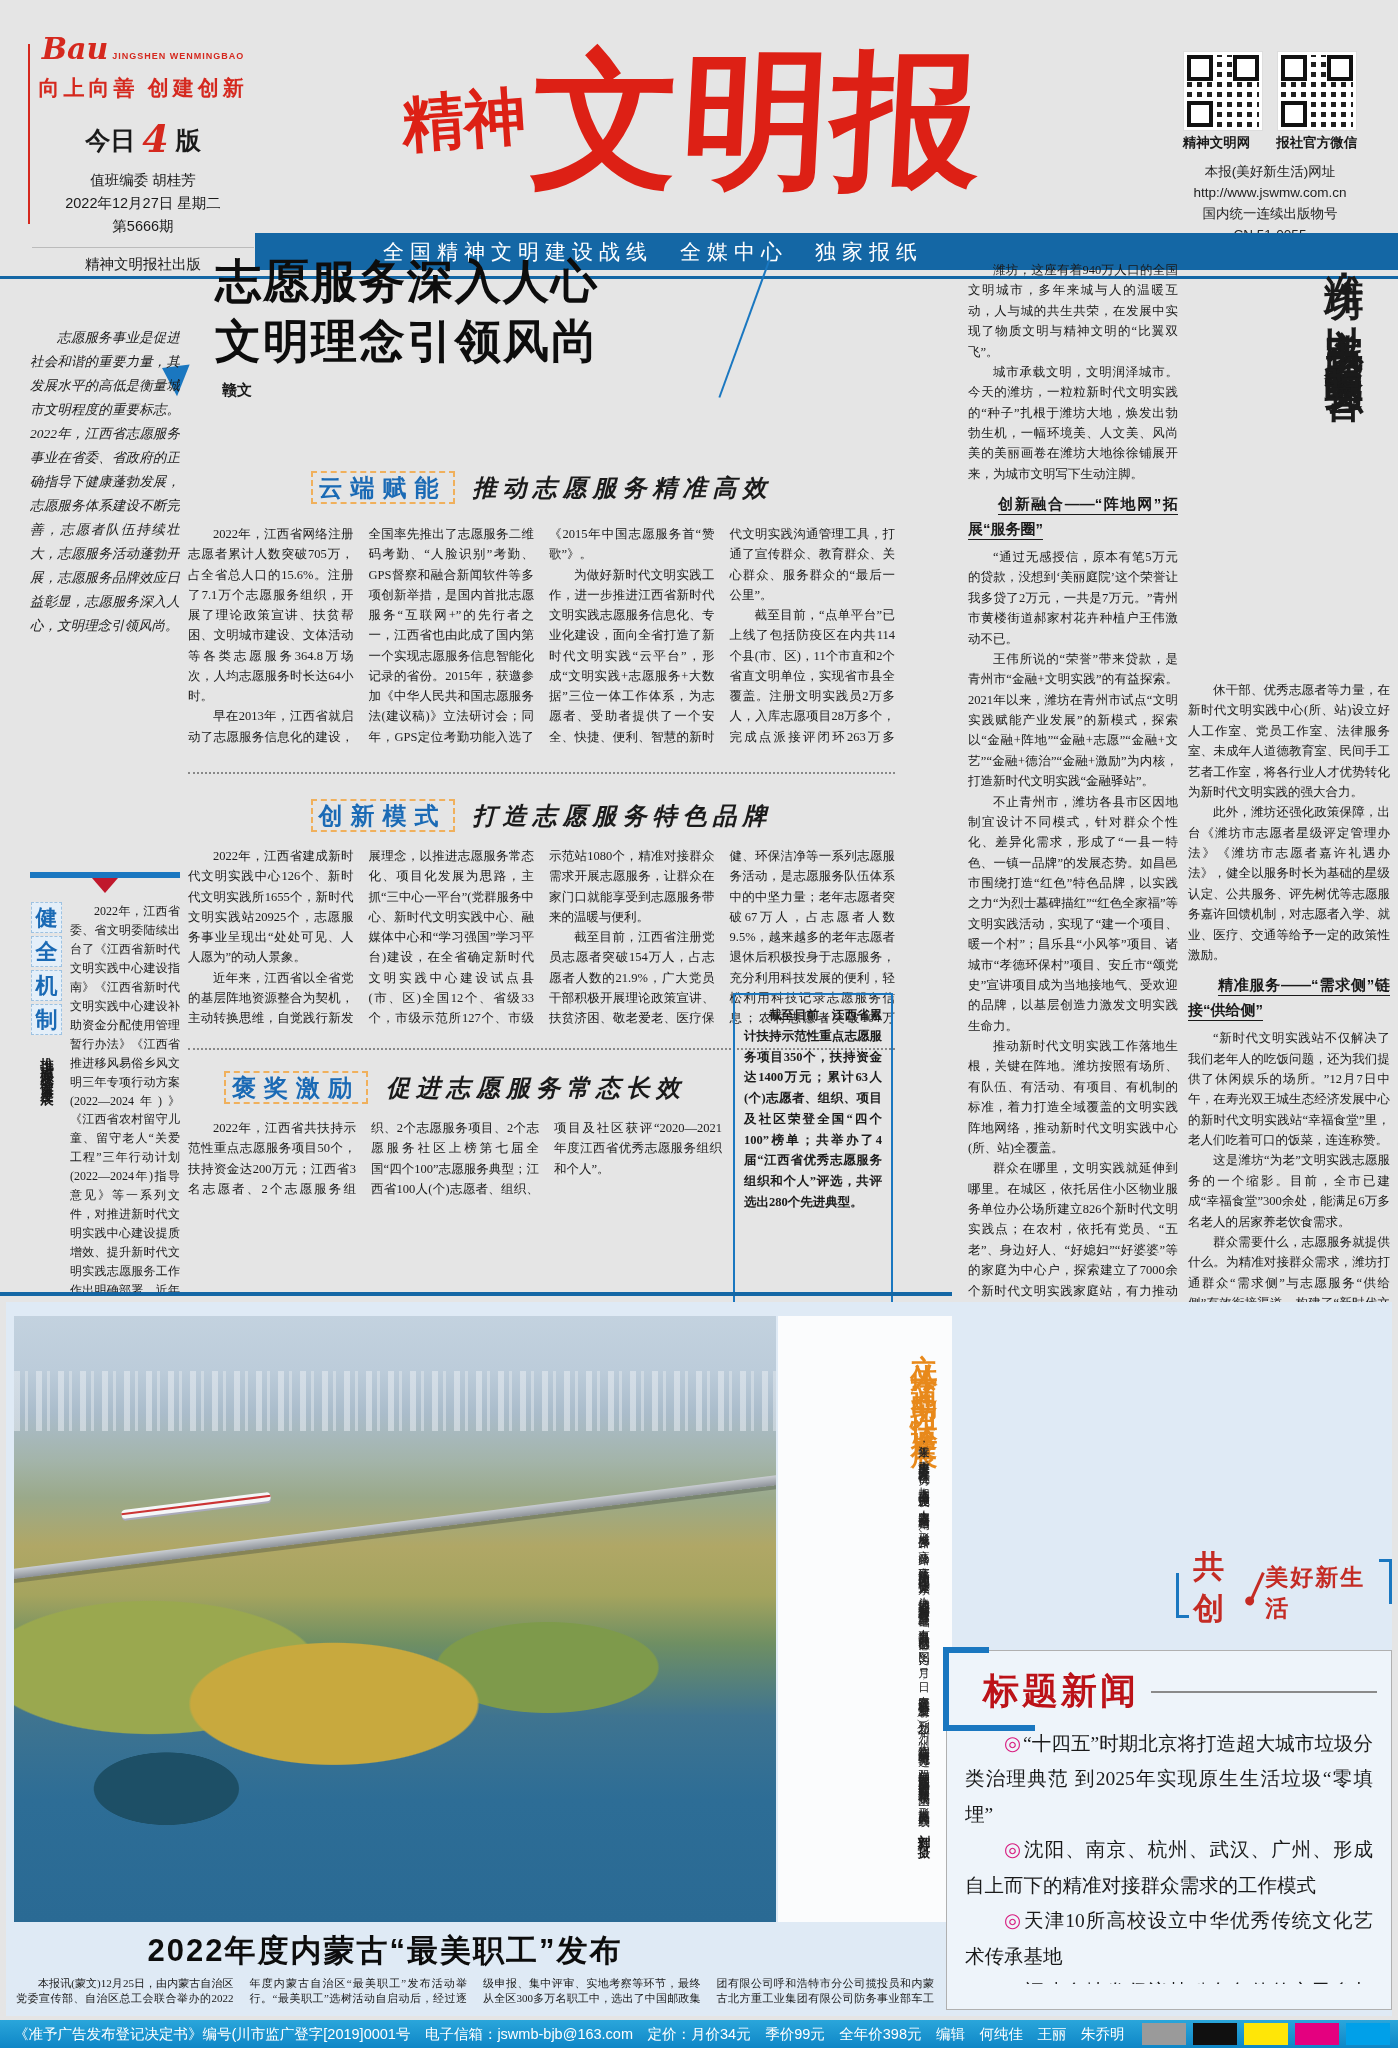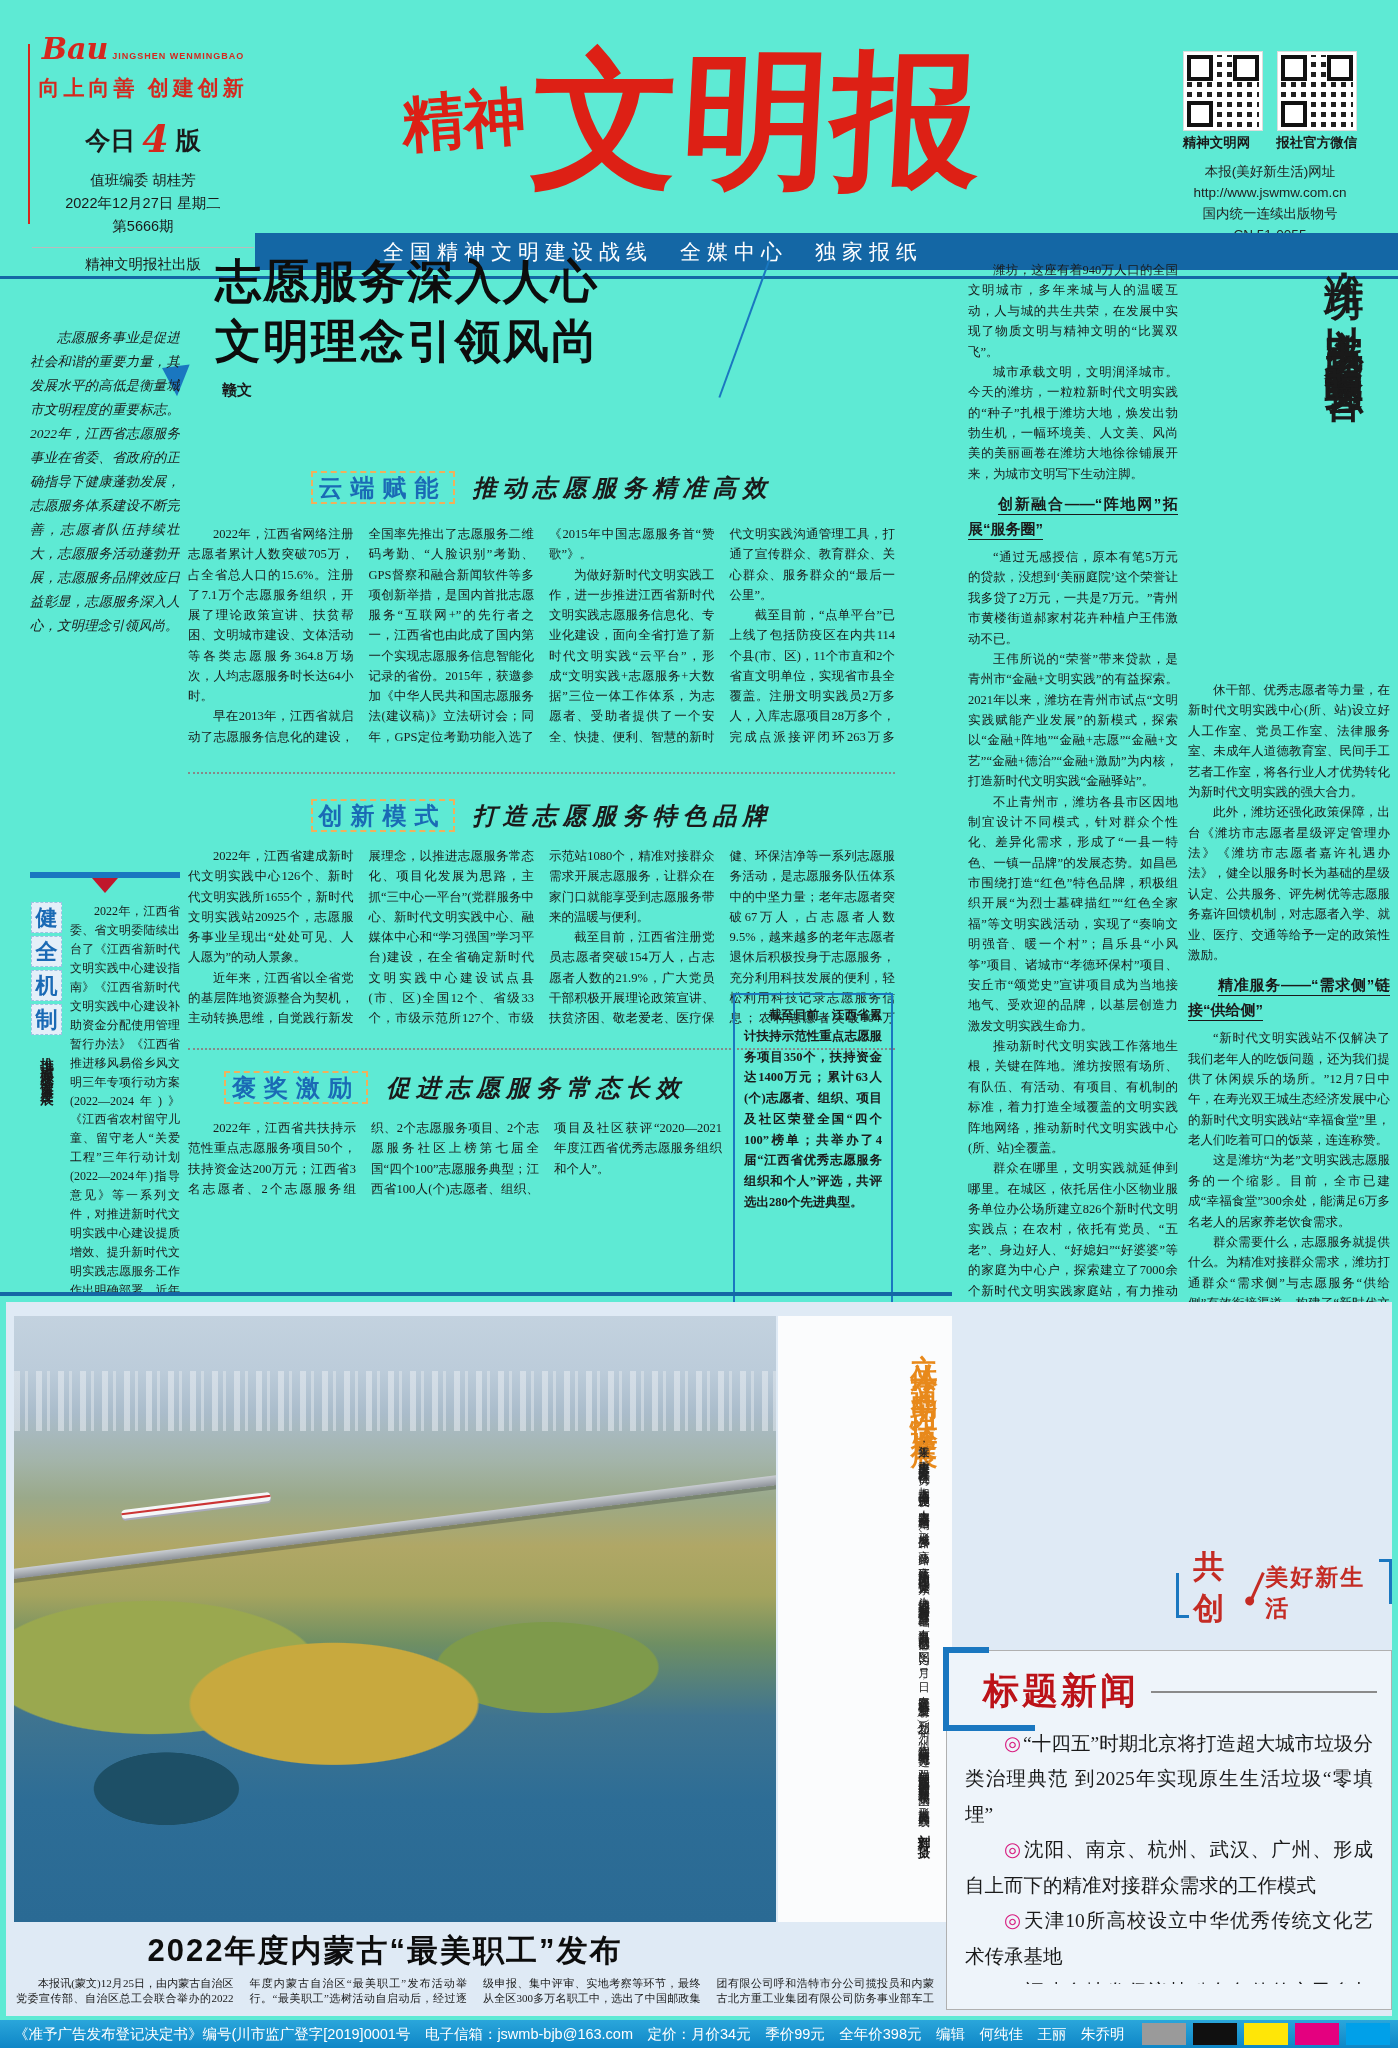--- a/index.html
+++ b/index.html
@@ -1,16 +1,16 @@
 <!DOCTYPE html>
 <html><head>
 <meta charset="utf-8">
 <style>
   html,body{margin:0;padding:0;background:#888;}
-  .page{position:relative;width:1398px;height:2048px;background:#5eead4;overflow:hidden;
+  .page{position:relative;width:1398px;height:2048px;background:#e5e5e5;overflow:hidden;
         font-family:"Liberation Serif","DejaVu Serif",serif;color:#1a1a1a;}
   .abs{position:absolute;}
   
   .hdr-left{left:32px;top:34px;width:222px;text-align:center;}
   .hdr-redline{left:28px;top:44px;width:2px;height:180px;background:#d5281e;}
   .logo-row{color:#d5281e;line-height:1;}
   .logo-b{font-size:30px;font-weight:bold;font-style:italic;font-family:"DejaVu Serif",serif;}
   .logo-sub{font-size:9px;letter-spacing:1px;font-weight:bold;font-family:"Liberation Sans",sans-serif;}
   .slogan{color:#d5281e;font-size:21px;font-weight:bold;letter-spacing:4px;margin-top:10px;}
   .edition{margin-top:14px;font-size:25px;font-weight:bold;font-family:"Liberation Sans",sans-serif;}
@@ -269,21 +269,21 @@
     <span class="wf-byline">潍文</span>
   </div>
 
   <div class="abs wf-col wf-colD">
 
   <p>潍坊，这座有着940万人口的全国文明城市，多年来城与人的温暖互动，人与城的共生共荣，在发展中实现了物质文明与精神文明的“比翼双飞”。</p>
       <p>城市承载文明，文明润泽城市。今天的潍坊，一粒粒新时代文明实践的“种子”扎根于潍坊大地，焕发出勃勃生机，一幅环境美、人文美、风尚美的美丽画卷在潍坊大地徐徐铺展开来，为城市文明写下生动注脚。</p>
       <p class="wf-sub">创新融合——“阵地网”拓展“服务圈”</p>
       <p>“通过无感授信，原本有笔5万元的贷款，没想到‘美丽庭院’这个荣誉让我多贷了2万元，一共是7万元。”青州市黄楼街道郝家村花卉种植户王伟激动不已。</p>
       <p>王伟所说的“荣誉”带来贷款，是青州市“金融+文明实践”的有益探索。2021年以来，潍坊在青州市试点“文明实践赋能产业发展”的新模式，探索以“金融+阵地”“金融+志愿”“金融+文艺”“金融+德治”“金融+激励”为内核，打造新时代文明实践“金融驿站”。</p>
-      <p>不止青州市，潍坊各县市区因地制宜设计不同模式，针对群众个性化、差异化需求，形成了“一县一特色、一镇一品牌”的发展态势。如昌邑市围绕打造“红色”特色品牌，积极组织开展“为烈士墓碑描红”“红色全家福”等文明实践活动，实现了“奏响文明强音、暖一个村”；昌乐县“小风筝”项目、诸城市“孝德环保村”项目、安丘市“颂党史”宣讲项目成为当地接地气、受欢迎的品牌，以基层创造力激发文明实践生命力。</p>
+      <p>不止青州市，潍坊各县市区因地制宜设计不同模式，针对群众个性化、差异化需求，形成了“一县一特色、一镇一品牌”的发展态势。如昌邑市围绕打造“红色”特色品牌，以实践之力“为烈士墓碑描红”“红色全家福”等文明实践活动，实现了“建一个项目、暖一个村”；昌乐县“小风筝”项目、诸城市“孝德环保村”项目、安丘市“颂党史”宣讲项目成为当地接地气、受欢迎的品牌，以基层创造力激发文明实践生命力。</p>
       <p>推动新时代文明实践工作落地生根，关键在阵地。潍坊按照有场所、有队伍、有活动、有项目、有机制的标准，着力打造全域覆盖的文明实践阵地网络，推动新时代文明实践中心(所、站)全覆盖。</p>
       <p>群众在哪里，文明实践就延伸到哪里。在城区，依托居住小区物业服务单位办公场所建立826个新时代文明实践点；在农村，依托有党员、“五老”、身边好人、“好媳妇”“好婆婆”等的家庭为中心户，探索建立了7000余个新时代文明实践家庭站，有力推动了文明实践进家入户。此外，还依托工会、青年、妇女、民政等系统现有资源，在新时代文明实践中心(所、站)和居民聚集区、公共服务设施、窗口单位及农村集市、劳务市场等重点公共场所，建立了4652个新时代文明实践志愿服务站(点、岗)。遍布全市的新时代文明实践阵地，温暖着千家万户，推动文明新风吹进百姓心田。</p>
       <p>新时代文明实践，关键在“新”，落脚在“实”。以遍布城乡的新时代文明实践阵地为依托，全市800多个市级及以上文明单位、文明校园与本地文明实践所、站结对帮扶，推动行业系统在基层各类阵地资源向文明实践阵地倾斜，实现阵地、活动、项目、群众满意度的全面提升。同时注重发挥好人、道德模范、非遗传承人、离退</p>
     </div>
   <div class="abs wf-col wf-colE">
 
   <p>休干部、优秀志愿者等力量，在新时代文明实践中心(所、站)设立好人工作室、党员工作室、法律服务室、未成年人道德教育室、民间手工艺者工作室，将各行业人才优势转化为新时代文明实践的强大合力。</p>
       <p>此外，潍坊还强化政策保障，出台《潍坊市志愿者星级评定管理办法》《潍坊市志愿者嘉许礼遇办法》，健全以服务时长为基础的星级认定、公共服务、评先树优等志愿服务嘉许回馈机制，对志愿者入学、就业、医疗、交通等给予一定的政策性激励。</p>
       <p class="wf-sub">精准服务——“需求侧”链接“供给侧”</p>
       <p>“新时代文明实践站不仅解决了我们老年人的吃饭问题，还为我们提供了休闲娱乐的场所。”12月7日中午，在寿光双王城生态经济发展中心的新时代文明实践站“幸福食堂”里，老人们吃着可口的饭菜，连连称赞。</p>

